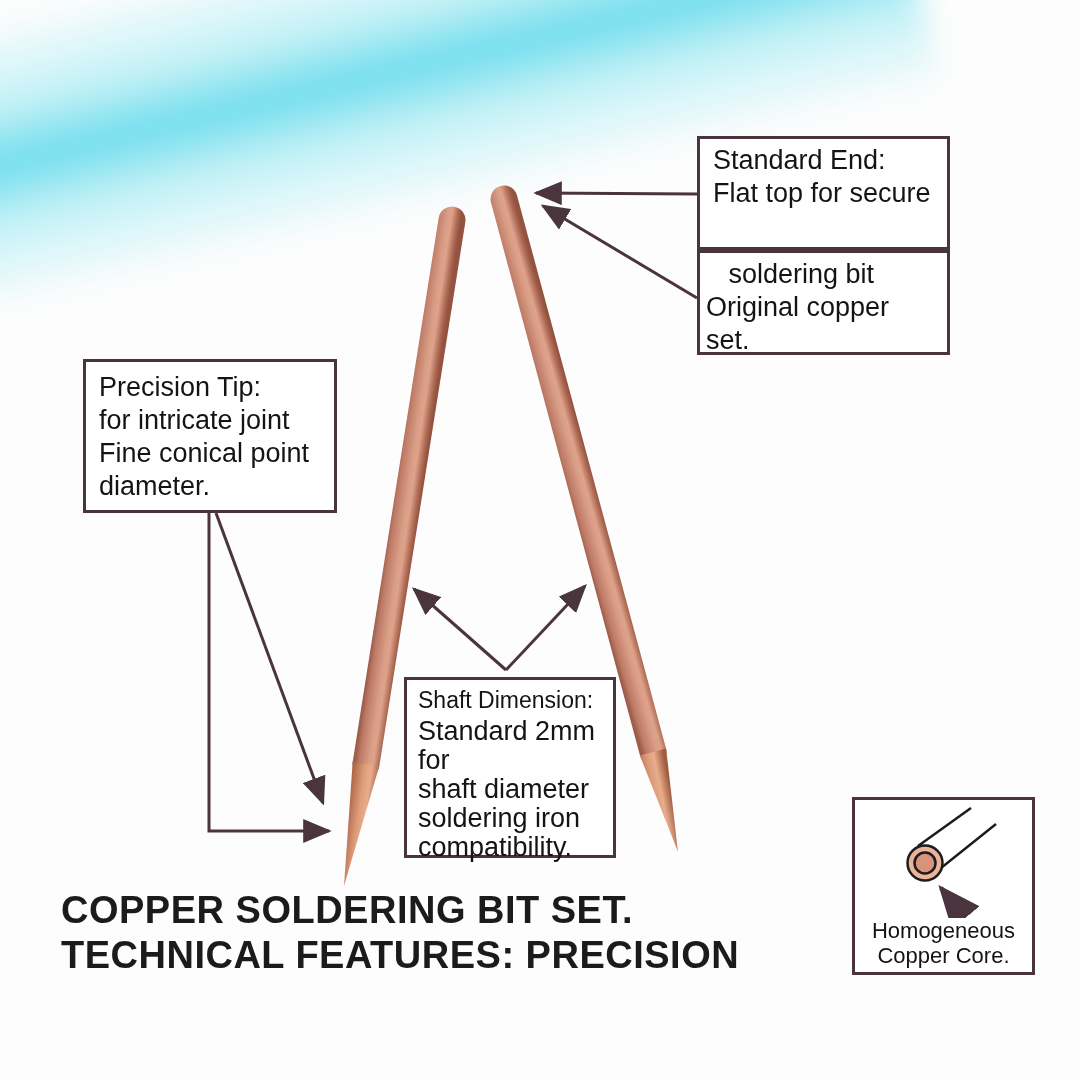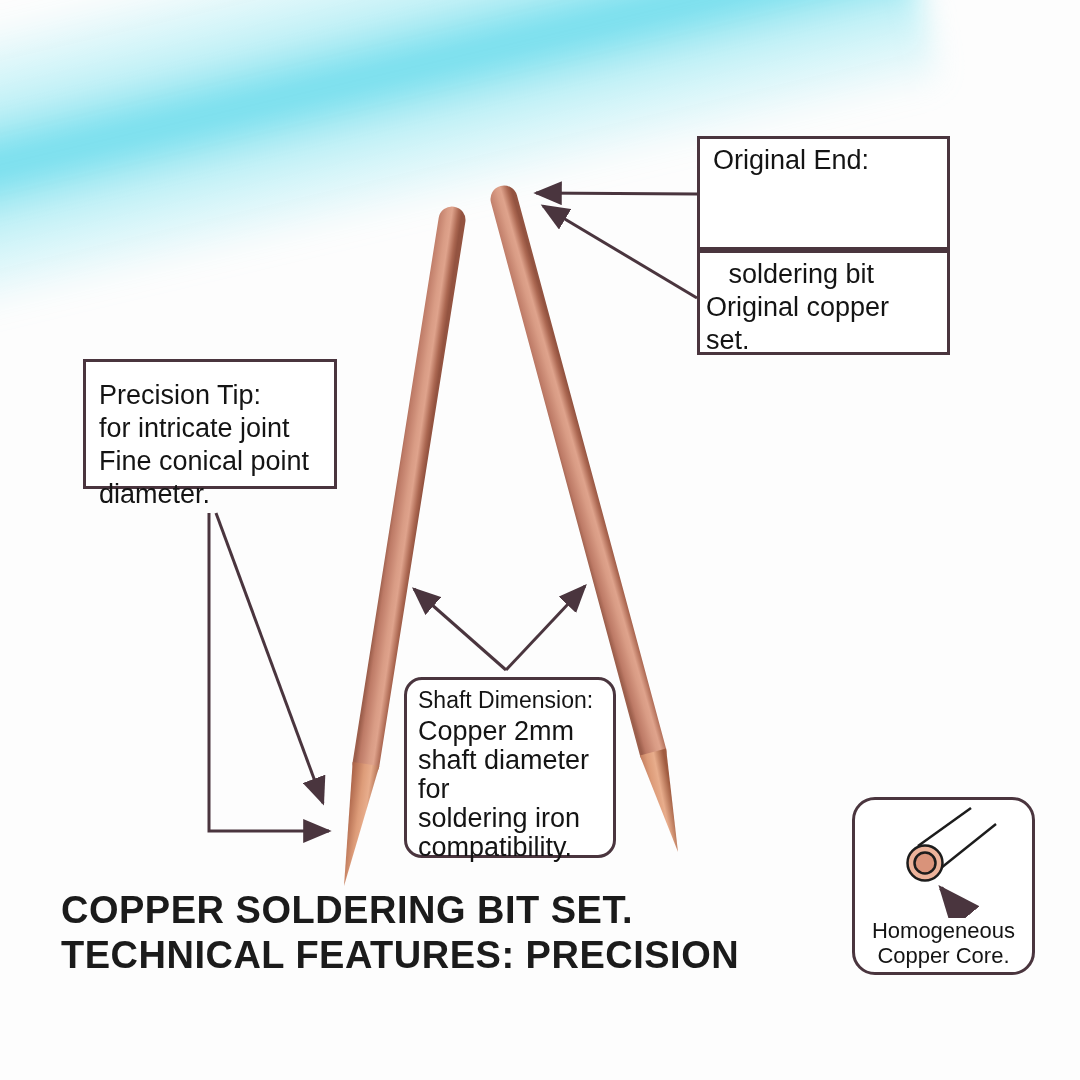--- a/index.html
+++ b/index.html
@@ -23,27 +23,27 @@
   svg.overlay { position:absolute; left:0; top:0; }
   .callout {
     position:absolute; background:#ffffff; border:3px solid #4a353e;
     color:#141414; box-sizing:border-box;
   }
   .callout .tline { white-space:pre-wrap; }
   .box-standard { left:697px; top:136px; width:253px; height:114px;
     font-size:27px; line-height:33px; padding:5px 4px 0 13px; }
   .box-original { left:697px; top:250px; width:253px; height:105px;
     font-size:27px; line-height:33px; padding:5px 4px 0 6px; }
-  .box-precision { left:83px; top:359px; width:254px; height:130px;
-    font-size:27px; line-height:33px; padding:17px 4px 0 13px; }
+  .box-precision { left:83px; top:359px; width:254px; height:154px;
+    font-size:27px; line-height:33px; padding:9px 4px 0 13px; }
   .box-shaft { left:404px; top:677px; width:212px; height:181px;
-    font-size:27px; line-height:29px; padding:7px 2px 0 11px;border-radius:18px; }
+    font-size:27px; line-height:29px; padding:7px 2px 0 11px; }
   .box-shaft .heading { font-size:23px; line-height:27px; margin-bottom:3px; }
   .box-core { left:852px; top:797px; width:183px; height:178px;
-    font-size:22px; line-height:25px; text-align:center; padding:0;border-radius:23px; }
+    font-size:22px; line-height:25px; text-align:center; padding:0; }
   .box-core .diagram-wrap { height:118px; }
   .title {
     position:absolute; left:61px; top:888px; width:760px;
     font-size:38px; line-height:45px; font-weight:700;
     letter-spacing:0.5px; color:#1b1b1b;
   }
 </style>
 </head>
 <body>
 
@@ -100,42 +100,43 @@
       <line x1="697" y1="194" x2="536" y2="193" marker-end="url(#ah)"></line>
       <line x1="697" y1="298" x2="543" y2="206" marker-end="url(#ah)"></line>
       <polyline points="209,513 209,831 329,831" marker-end="url(#ah)"></polyline>
       <line x1="216" y1="513" x2="323" y2="803" marker-end="url(#ah)"></line>
       <line x1="506" y1="670" x2="414" y2="589" marker-end="url(#ah)"></line>
       <line x1="506" y1="670" x2="585" y2="586" marker-end="url(#ah)"></line>
     </g>
   </svg>
 
   <div class="callout box-standard">
-      <div class="tline">Original End:</div>
+      <div class="tline">Standard End:</div>
+      <div class="tline">Flat top for secure</div>
     </div>
 
   <div class="callout box-original">
       <div class="tline">   soldering bit</div>
       <div class="tline">Original copper</div>
       <div class="tline">set.</div>
     </div>
 
   <div class="callout box-precision">
       <div class="tline">Precision Tip:</div>
       <div class="tline">for intricate joint</div>
       <div class="tline">Fine conical point</div>
       <div class="tline">diameter.</div>
     </div>
 
   <div class="callout box-shaft">
     <div class="heading">Shaft Dimension:</div>
     <div>
-        <div class="tline">Copper 2mm</div>
+        <div class="tline">Standard 2mm</div>
+        <div class="tline">for</div>
         <div class="tline">shaft diameter</div>
-        <div class="tline">for</div>
         <div class="tline">soldering iron</div>
         <div class="tline">compatibility.</div>
       </div>
   </div>
 
   <div class="callout box-core">
     <div class="diagram-wrap">
       <svg width="177" height="118" viewBox="0 0 177 118">
         <line x1="63" y1="46" x2="116" y2="8" stroke="#1c1c1c" stroke-width="2.5"></line>
         <line x1="86" y1="68" x2="141" y2="24" stroke="#1c1c1c" stroke-width="2.5"></line>

